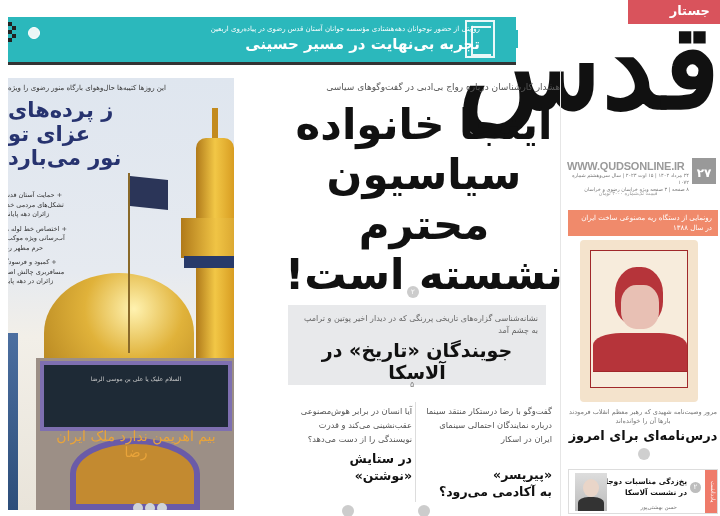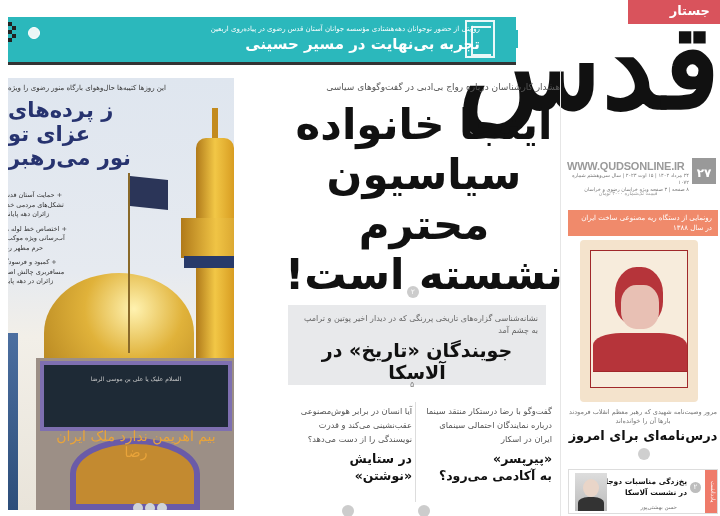--- a/index.html
+++ b/index.html
@@ -149,40 +149,40 @@
 
 <div class="abs grey-box">
   <div class="grey-sub">نشانه‌شناسی گزاره‌های تاریخی پررنگی که در دیدار اخیر پوتین و ترامپ به چشم آمد</div>
   <div class="grey-title">جویندگان «تاریخ» در آلاسکا</div>
 </div>
 <div class="abs grey-page">۵</div>
 
 <div class="abs col-rule"></div>
 <div class="abs col-text" style="left:424px;">
   <div>گفت‌وگو با رضا درستکار منتقد سینما درباره نمایندگان احتمالی سینمای ایران در اسکار</div>
-  <div class="col-title" style="margin-top:4px;">
+  <div class="col-title" style="margin-top:20px;">
     <div>«پیرپسر»</div>
     <div>به آکادمی می‌رود؟</div>
   </div>
 </div>
 <div class="abs col-text" style="left:284px;">
   <div>آیا انسان در برابر هوش‌مصنوعی عقب‌نشینی می‌کند و قدرت نویسندگی را از دست می‌دهد؟</div>
   <div class="col-title" style="margin-top:4px;">
     <div>در ستایش</div>
     <div>«نوشتن»</div>
   </div>
 </div>
 <div class="abs bottom-dot" style="left:342px;"></div>
 <div class="abs bottom-dot" style="left:418px;"></div>
 
 <div class="abs photo">
   <div class="sky-sub">این روزها کتیبه‌ها حال‌وهوای بارگاه منور رضوی را ویژه‌تر کرده‌اند</div>
   <div class="sky-title">
     <div>ز پرده‌های عزای تو</div>
-    <div>نور می‌رهبر</div>
+    <div>نور می‌بارد</div>
   </div>
   <div class="bullets">
     <p>+ حمایت آستان قدس رضوی از تشکل‌های مردمی خدمت‌رسان به زائران دهه پایانی صفر</p>
     <p>+ اختصاص خط لوله هفت‌کیلومتری آب‌رسانی ویژه موکب‌های پیرامون حرم مطهر رضوی</p>
     <p>+ کمبود و فرسودگی ناوگان مسافربری چالش اصلی جابه‌جایی زائران در دهه پایانی صفر</p>
   </div>
   <div class="side-minaret"></div>
   <div class="dome"></div>
   <div class="flagpole"></div>
   <div class="flag"></div>

